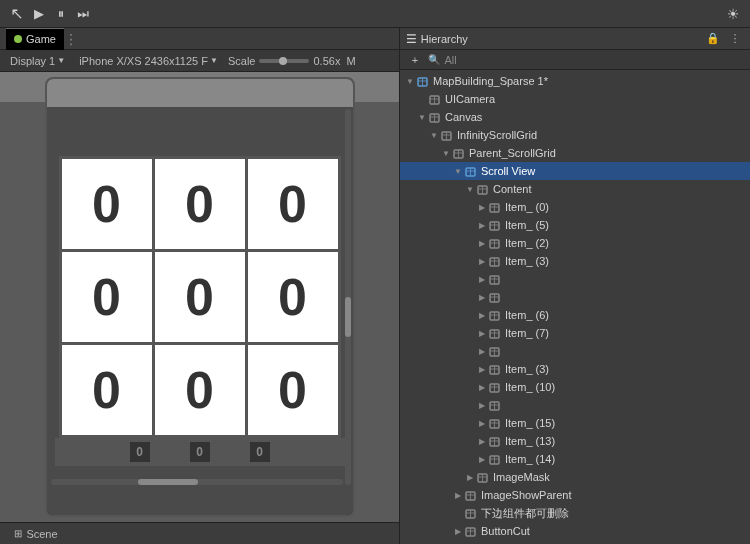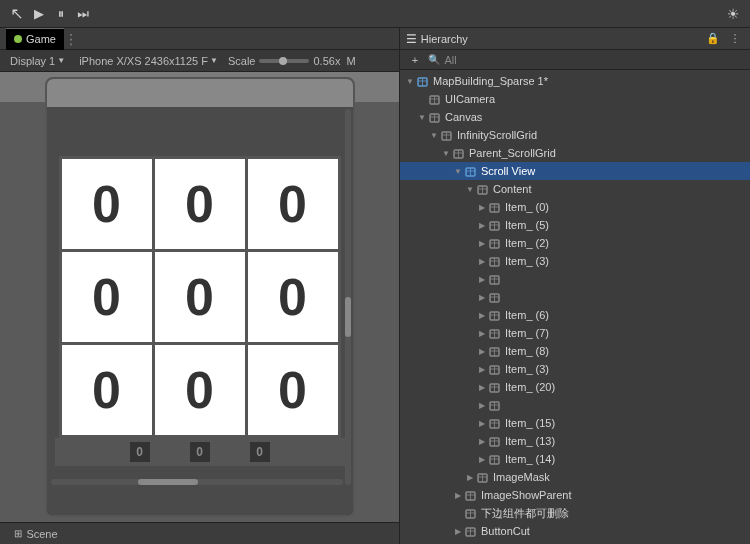--- a/index.html
+++ b/index.html
@@ -649,21 +649,20 @@
         </div>
         <div class="tree-item" style="padding-left: 76px;">
           <span class="tree-arrow" style="font-size: 8px; width: 12px; display: inline-flex; align-items: center; justify-content: center; flex-shrink: 0;">▶</span>
           <span style="display: inline-flex; align-items: center; justify-content: center; width: 14px; height: 14px; margin-right: 3px; flex-shrink: 0;">
             <svg width="12" height="12" viewBox="0 0 12 12">
     <rect x="1" y="3" width="9" height="8" rx="1" fill="none" stroke="#888888" stroke-width="1.5"></rect>
     <line x1="1" y1="6" x2="10" y2="6" stroke="#888888" stroke-width="0.8"></line>
     <line x1="5.5" y1="3" x2="5.5" y2="11" stroke="#888888" stroke-width="0.8"></line>
   </svg>
           </span>
-          <span class="tree-label">Item_ (8)</span>
         </div>
         <div class="tree-item" style="padding-left: 76px;">
           <span class="tree-arrow" style="font-size: 8px; width: 12px; display: inline-flex; align-items: center; justify-content: center; flex-shrink: 0;">▶</span>
           <span style="display: inline-flex; align-items: center; justify-content: center; width: 14px; height: 14px; margin-right: 3px; flex-shrink: 0;">
             <svg width="12" height="12" viewBox="0 0 12 12">
     <rect x="1" y="3" width="9" height="8" rx="1" fill="none" stroke="#888888" stroke-width="1.5"></rect>
     <line x1="1" y1="6" x2="10" y2="6" stroke="#888888" stroke-width="0.8"></line>
     <line x1="5.5" y1="3" x2="5.5" y2="11" stroke="#888888" stroke-width="0.8"></line>
   </svg>
           </span>
@@ -671,21 +670,21 @@
         </div>
         <div class="tree-item" style="padding-left: 76px;">
           <span class="tree-arrow" style="font-size: 8px; width: 12px; display: inline-flex; align-items: center; justify-content: center; flex-shrink: 0;">▶</span>
           <span style="display: inline-flex; align-items: center; justify-content: center; width: 14px; height: 14px; margin-right: 3px; flex-shrink: 0;">
             <svg width="12" height="12" viewBox="0 0 12 12">
     <rect x="1" y="3" width="9" height="8" rx="1" fill="none" stroke="#888888" stroke-width="1.5"></rect>
     <line x1="1" y1="6" x2="10" y2="6" stroke="#888888" stroke-width="0.8"></line>
     <line x1="5.5" y1="3" x2="5.5" y2="11" stroke="#888888" stroke-width="0.8"></line>
   </svg>
           </span>
-          <span class="tree-label">Item_ (20)</span>
+          <span class="tree-label">Item_ (10)</span>
         </div>
         <div class="tree-item" style="padding-left: 76px;">
           <span class="tree-arrow" style="font-size: 8px; width: 12px; display: inline-flex; align-items: center; justify-content: center; flex-shrink: 0;">▶</span>
           <span style="display: inline-flex; align-items: center; justify-content: center; width: 14px; height: 14px; margin-right: 3px; flex-shrink: 0;">
             <svg width="12" height="12" viewBox="0 0 12 12">
     <rect x="1" y="3" width="9" height="8" rx="1" fill="none" stroke="#888888" stroke-width="1.5"></rect>
     <line x1="1" y1="6" x2="10" y2="6" stroke="#888888" stroke-width="0.8"></line>
     <line x1="5.5" y1="3" x2="5.5" y2="11" stroke="#888888" stroke-width="0.8"></line>
   </svg>
           </span>

